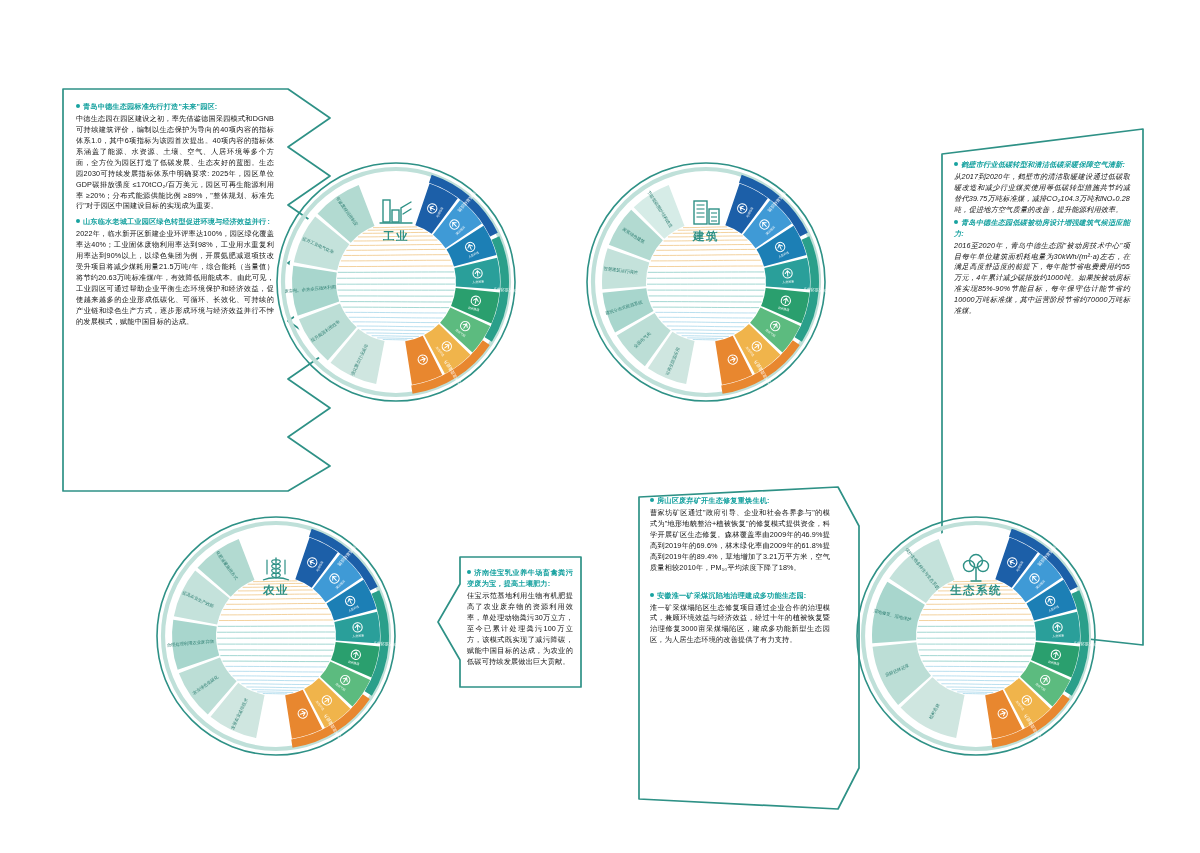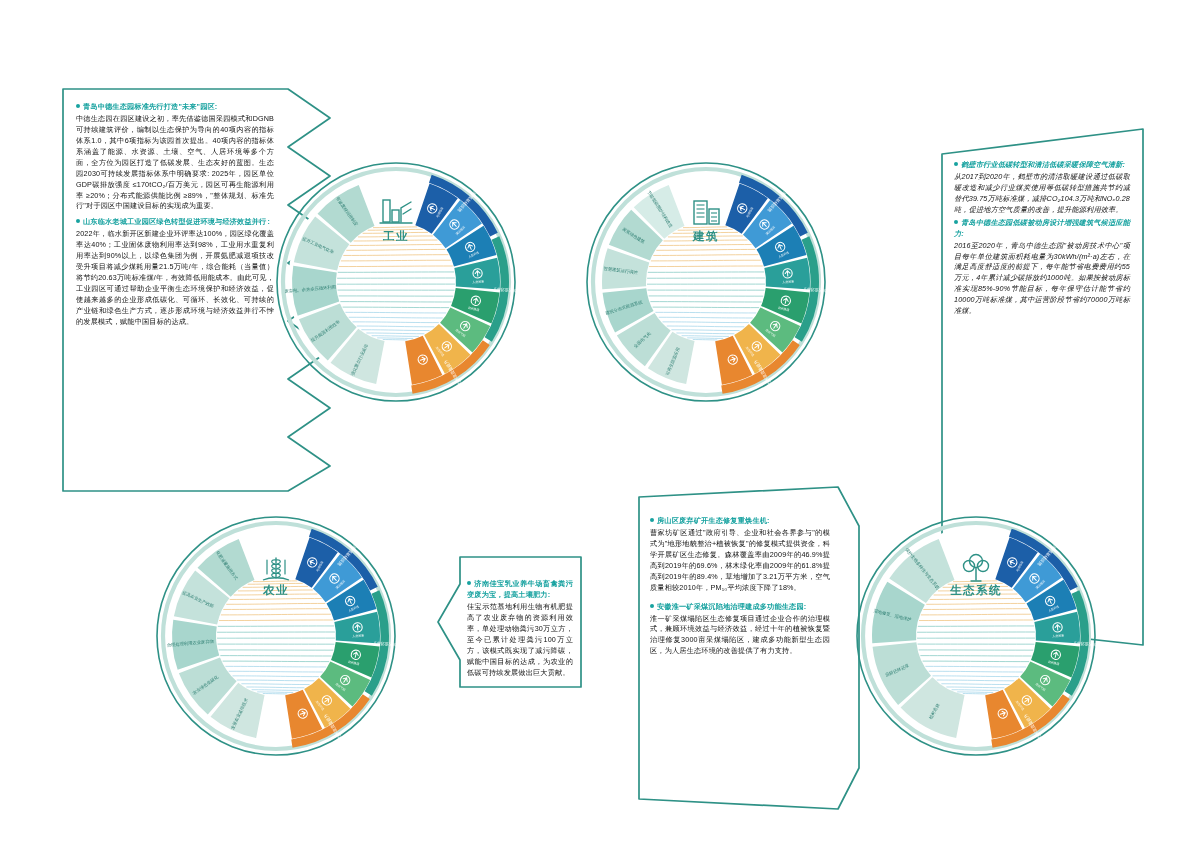--- a/index.html
+++ b/index.html
@@ -81,38 +81,38 @@
         <span class="dot"></span><span>青岛中德生态园低碳被动房设计增强建筑气候适应能力:</span>
       </p>
       <p class="body">2016至2020年，青岛中德生态园"被动房技术中心"项目每年单位建筑面积耗电量为30kWh/(m²·a)左右，在满足高度舒适度的前提下，每年能节省电费费用约55万元，4年累计减少碳排放约1000吨。如果按被动房标准实现85%-90%节能目标，每年保守估计能节省约10000万吨标准煤，其中运营阶段节省约70000万吨标准煤。</p>
     </div>
   </div>
 
   <div class="c-tr-wrap" style="left:436px;top:556px;width:146px;height:132px;">
     <svg class="svgbox" viewBox="0 0 146 132" preserveAspectRatio="none">
       <path d="M24,1 L145,1 L145,131 L24,131 L24,104 L2,66 L24,28 Z" fill="#ffffff" stroke="#2e9186" stroke-width="1.7" stroke-linejoin="round"></path>
     </svg>
-    <div class="txt callout" style="left:26px;top:2px;width:118px;height:130px;border:none;background:transparent;padding:21px 7px 6px 5px;font-size:7.2px;">
+    <div class="txt callout" style="left:26px;top:2px;width:118px;height:130px;border:none;background:transparent;padding:10px 7px 6px 5px;font-size:7.2px;">
       <p class="hd">
         <span class="dot"></span><span>济南佳宝乳业养牛场畜禽粪污变废为宝，提高土壤肥力:</span>
       </p>
       <p class="body">佳宝示范基地利用生物有机肥提高了农业废弃物的资源利用效率，单处理动物粪污30万立方，至今已累计处理粪污100万立方，该模式既实现了减污降碳，赋能中国目标的达成，为农业的低碳可持续发展做出巨大贡献。</p>
     </div>
   </div>
 
   <div class="c-tr-wrap" style="left:638px;top:486px;width:222px;height:324px;">
     <svg class="svgbox" viewBox="0 0 222 324" preserveAspectRatio="none">
       <path d="M1,11 L200,1 L221,40 L221,282 L200,323 L1,313 Z" fill="#ffffff" stroke="#2e9186" stroke-width="1.7" stroke-linejoin="round"></path>
     </svg>
-    <div class="txt callout" style="left:2px;top:20px;width:200px;height:310px;border:none;background:transparent;padding:10px 10px 6px 10px;font-size:7.2px;">
+    <div class="txt callout" style="left:2px;top:0;width:200px;height:310px;border:none;background:transparent;padding:10px 10px 6px 10px;font-size:7.2px;">
       <p class="hd">
         <span class="dot"></span><span>房山区废弃矿开生态修复重焕生机:</span>
       </p>
       <p class="body">曹家坊矿区通过"政府引导、企业和社会各界参与"的模式为"地形地貌整治+植被恢复"的修复模式提供资金，科学开展矿区生态修复。森林覆盖率由2009年的46.9%提高到2019年的69.6%，林木绿化率由2009年的61.8%提高到2019年的89.4%，草地增加了3.21万平方米，空气质量相较2010年，PM₁₀平均浓度下降了18%。</p>
-      <p class="hd" style="margin-top:8px;">
+      <p class="hd" style="margin-top:17px;">
         <span class="dot"></span><span>安徽淮一矿采煤沉陷地治理建成多功能生态园:</span>
       </p>
       <p class="body">淮一矿采煤塌陷区生态修复项目通过企业合作的治理模式，兼顾环境效益与经济效益，经过十年的植被恢复暨治理修复3000亩采煤塌陷区，建成多功能新型生态园区，为人居生态环境的改善提供了有力支持。</p>
     </div>
   </div>
 
   <div class="wheel" id="wheel-industry" style="left:272px;top:158px;width:248px;height:248px;">
       <svg width="248" height="248" viewBox="0 0 248 248">
         <defs></defs>
         <circle cx="124" cy="124" r="119" fill="none" stroke="#2e9186" stroke-width="1.6"></circle>

